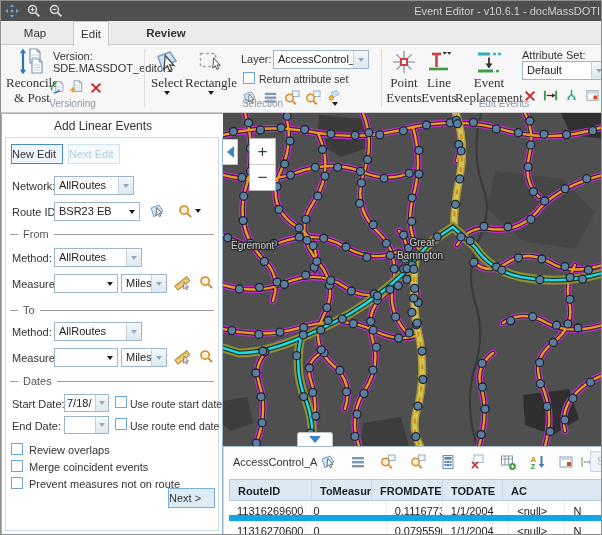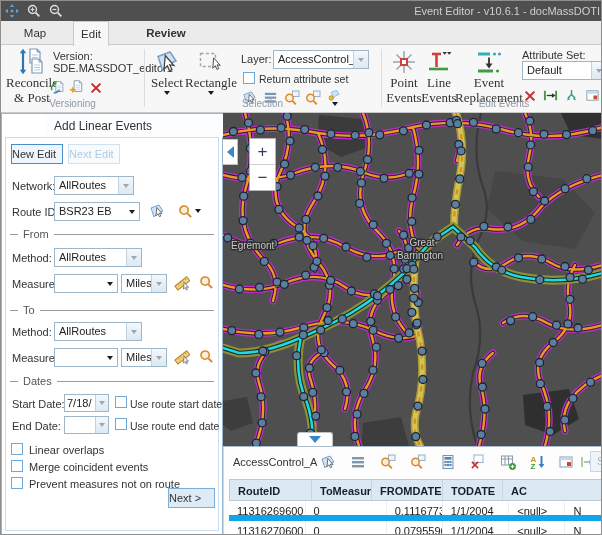--- a/index.html
+++ b/index.html
@@ -511,21 +511,21 @@
     <div class="combo" style="left:62px;top:302px;width:45px;height:18px;">
       <span class="cval" style="padding:2px 2px;"></span>
       <span class="cbtn" style="width:13px;">
           <span class="car gray"></span>
         </span>
     </div>
     <span class="cb" style="left:113px;top:304px;"></span>
     <span class="lbl" style="left:128px;top:306px;">Use route end date</span>
 
     <span class="cb" style="left:9px;top:329px;"></span>
-    <span class="lbl" style="left:27px;top:330px;font-size:11px;">Linear overlaps</span>
+    <span class="lbl" style="left:27px;top:330px;font-size:11px;">Review overlaps</span>
     <span class="cb" style="left:9px;top:346px;"></span>
     <span class="lbl" style="left:27px;top:347px;font-size:11px;">Merge coincident events</span>
     <span class="cb" style="left:9px;top:363px;"></span>
     <span class="lbl" style="left:27px;top:364px;font-size:11px;">Prevent measures not on route</span>
 
     <div class="pbtn btn-next">Next &gt;</div>
   </div>
 
   <div class="map">
     <svg id="map-svg" viewBox="0 0 380 333" width="380" height="333">

